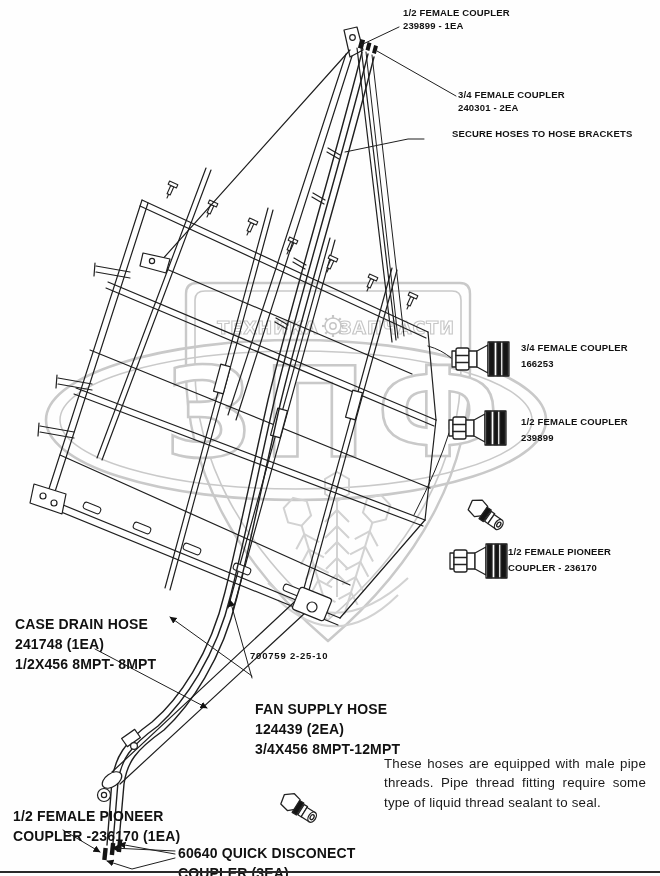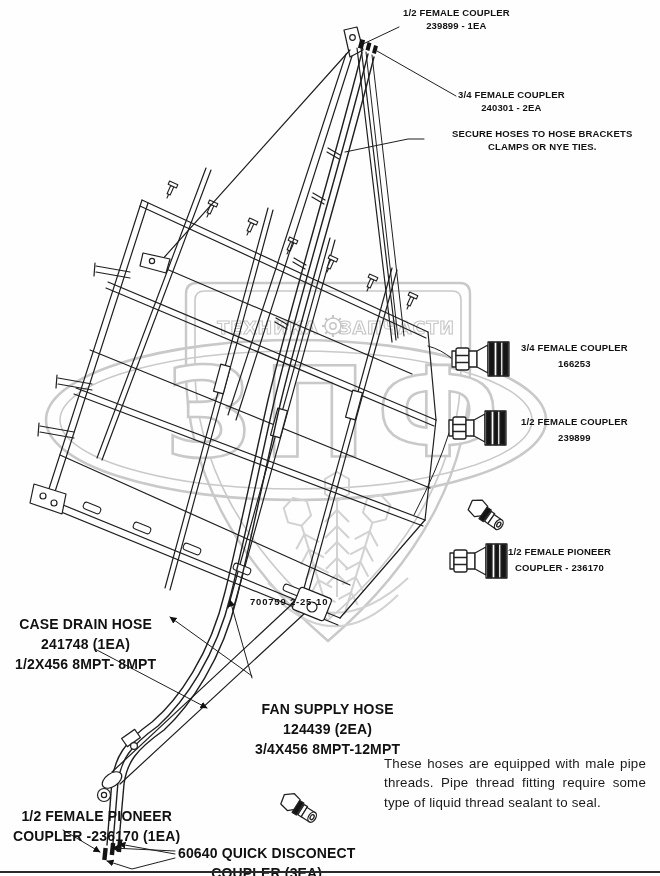--- a/index.html
+++ b/index.html
@@ -1,20 +1,20 @@
 <!DOCTYPE html>
 <html><head>
 <meta charset="utf-8">
 <style>
   html,body{margin:0;padding:0;background:#fff;}
   #stage{position:relative;width:660px;height:876px;background:#fefefe;overflow:hidden;
          font-family:"Liberation Sans",sans-serif;}
   svg{position:absolute;left:0;top:0;}
   .lbl{position:absolute;font:bold 9.5px/1.4 "Liberation Sans",sans-serif;color:#111;
-       letter-spacing:.15px;white-space:nowrap;text-align:center;}
+       letter-spacing:.15px;white-space:nowrap;}
   .sm{font-size:14px;line-height:1.42;}
   .leg{font-size:9.5px;line-height:1.65;}
   .para{position:absolute;left:384px;top:722px;width:262px;
         font:13.3px/1.45 "Liberation Sans",sans-serif;color:#1a1a1a;
         text-align:justify;letter-spacing:.2px;margin-top:32px;}
   .rule{position:absolute;left:0;right:0;top:871px;height:1.5px;background:#2a2a2a;}
 </style>
 </head>
 <body>
 
@@ -252,30 +252,29 @@
   <div>239899 - 1EA</div>
 </div>
 
 <div class="lbl" style="left:458px;top:88px">
   <div>3/4 FEMALE COUPLER</div>
   <div>240301 - 2EA</div>
 </div>
 
 <div class="lbl" style="left:452px;top:127px">
   <div>SECURE HOSES TO HOSE BRACKETS</div>
-  <div>CLAMPS OR NYE TIES.</div>
 </div>
 
 <div class="lbl sm" style="left:15px;top:615px">
   <div>CASE DRAIN HOSE</div>
   <div>241748 (1EA)</div>
   <div>1/2X456 8MPT- 8MPT</div>
 </div>
 
-<div class="lbl" style="left:250px;top:595px;letter-spacing:.8px">700759  2-25-10</div>
+<div class="lbl" style="left:250px;top:649px;letter-spacing:.8px">700759  2-25-10</div>
 
 <div class="lbl sm" style="left:255px;top:700px">
   <div>FAN SUPPLY HOSE</div>
   <div>124439 (2EA)</div>
   <div>3/4X456 8MPT-12MPT</div>
 </div>
 
 <div class="lbl sm" style="left:13px;top:807px">
   <div>1/2 FEMALE PIONEER</div>
   <div>COUPLER -236170 (1EA)</div>

